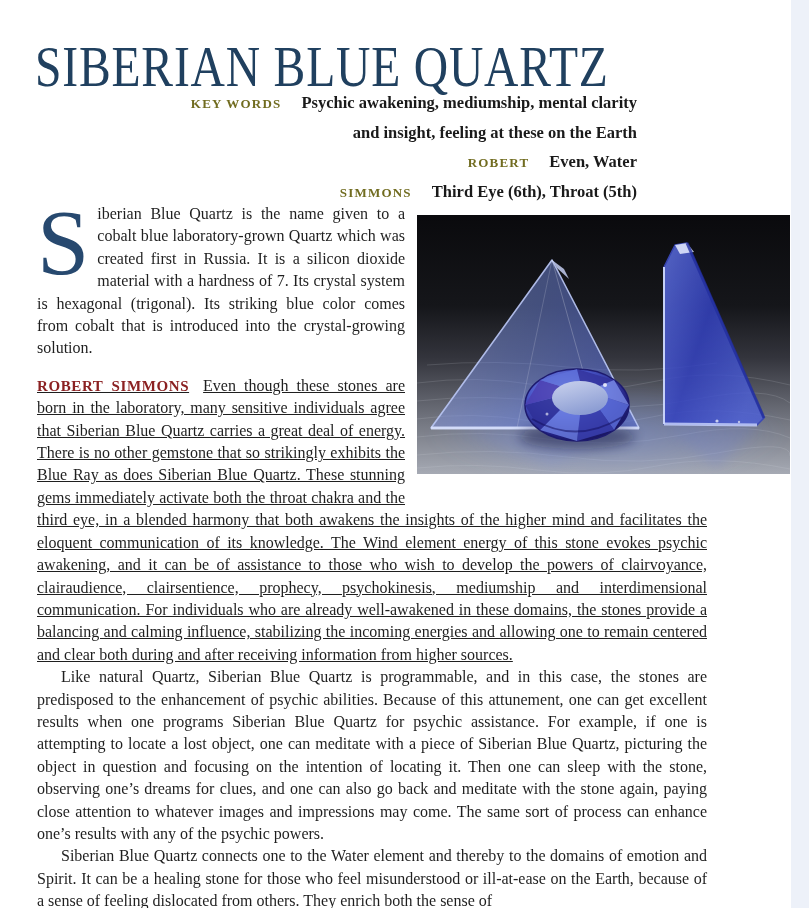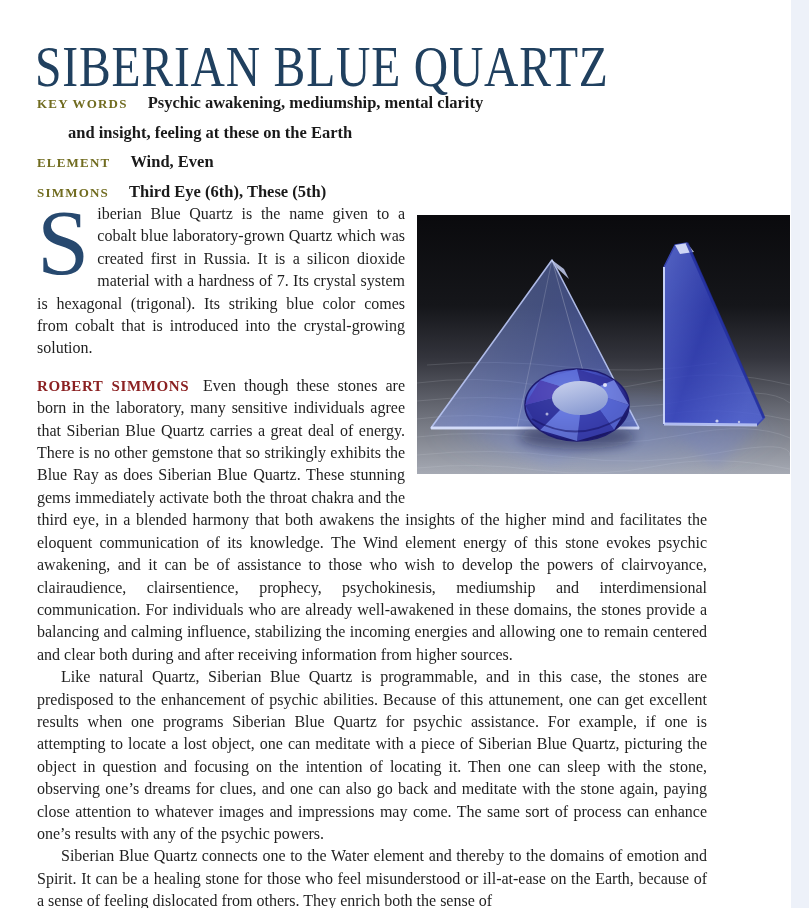--- a/index.html
+++ b/index.html
@@ -10,28 +10,28 @@
   
   .title{position:absolute;left:35px;top:0px;font-size:58px;font-weight:normal;
          color:#20405f;letter-spacing:1px;white-space:nowrap;
          transform:scaleX(0.82);transform-origin:left top;line-height:56px;}
 
   
   .vitals{position:absolute;left:37px;top:88px;width:600px;font-size:16px;line-height:29px;}
   .vital-label{font-weight:bold;color:#716c20;font-size:13px;letter-spacing:1.2px;margin-right:16px;}
   .vital-value{font-weight:bold;color:#1a1a1a;font-size:16.5px;}
   .kw-line2{margin-left:31px;}
-  .vital-row{white-space:nowrap;}
+  .vital-row{white-space:nowrap;text-align:right;}
 
   
   .flow{position:absolute;left:37px;top:203px;width:670px;
         font-size:16px;line-height:22.4px;text-align:justify;}
   .img-spacer{float:right;width:302px;height:287px;}
   .flow p{margin:0;}
-  .para-gap{margin-top:15px !important;}
+  .para-gap{margin-top:15px !important;text-decoration:underline;}
   .indent{text-indent:24px;font-family:Liberation Serif, serif;}
   .dropcap{float:left;font-size:94px;line-height:70px;height:70px;
            padding:4px 8px 0 0;color:#27496f;font-family:"Liberation Serif",serif;}
   .author{font-weight:bold;color:#8b2122;font-size:15px;letter-spacing:0.6px;
           margin-right:14px;font-family:"Liberation Serif",serif;}
 
   
   .photo{position:absolute;left:417px;top:215px;width:373px;height:259px;overflow:hidden;}
   .photo svg{display:block;}
 </style>
@@ -46,26 +46,26 @@
 
   <div class="vitals">
     <div class="vital-row">
       <span class="vital-label">KEY WORDS</span>
       <span class="vital-value">Psychic awakening, mediumship,  mental clarity</span>
     </div>
     <div class="vital-row kw-line2">
       <span class="vital-value">and insight, feeling at these on the Earth</span>
     </div>
     <div class="vital-row">
-      <span class="vital-label">ELEMENT</span>
-      <span class="vital-value">Wind, Even</span>
+      <span class="vital-label">ROBERT</span>
+      <span class="vital-value">Even, Water</span>
     </div>
     <div class="vital-row">
       <span class="vital-label">SIMMONS</span>
-      <span class="vital-value">Third Eye (6th), These (5th)</span>
+      <span class="vital-value">Third Eye (6th), Throat (5th)</span>
     </div>
   </div>
 
   <div class="flow">
     <div class="img-spacer"></div>
 
     <p><span class="dropcap">S</span><span>iberian Blue Quartz is the name given to a cobalt blue laboratory-grown Quartz which was created first in Russia. It is a silicon dioxide material with a hardness of 7. Its crystal system is hexagonal (trigonal). Its striking blue color comes from cobalt that is introduced into the crystal-growing solution.</span></p>
 
     <p class="para-gap"><span class="author">ROBERT SIMMONS</span><span>Even though these stones are born in the laboratory, many sensitive individuals agree that Siberian Blue Quartz carries a great deal of energy. There is no other gemstone that so strikingly exhibits the Blue Ray as does Siberian Blue Quartz. These stunning gems immediately activate both the throat chakra and the third eye, in a blended harmony that both awakens the insights of the higher mind and facilitates the eloquent communication of its knowledge. The Wind element energy of this stone evokes psychic awakening, and it can be of assistance to those who wish to develop the powers of clairvoyance, clairaudience, clairsentience, prophecy, psychokinesis, mediumship and interdimensional communication. For individuals who are already well-awakened in these domains, the stones provide a balancing and calming influence, stabilizing the incoming energies and allowing one to remain centered and clear both during and after receiving information from higher sources.</span></p>
 

